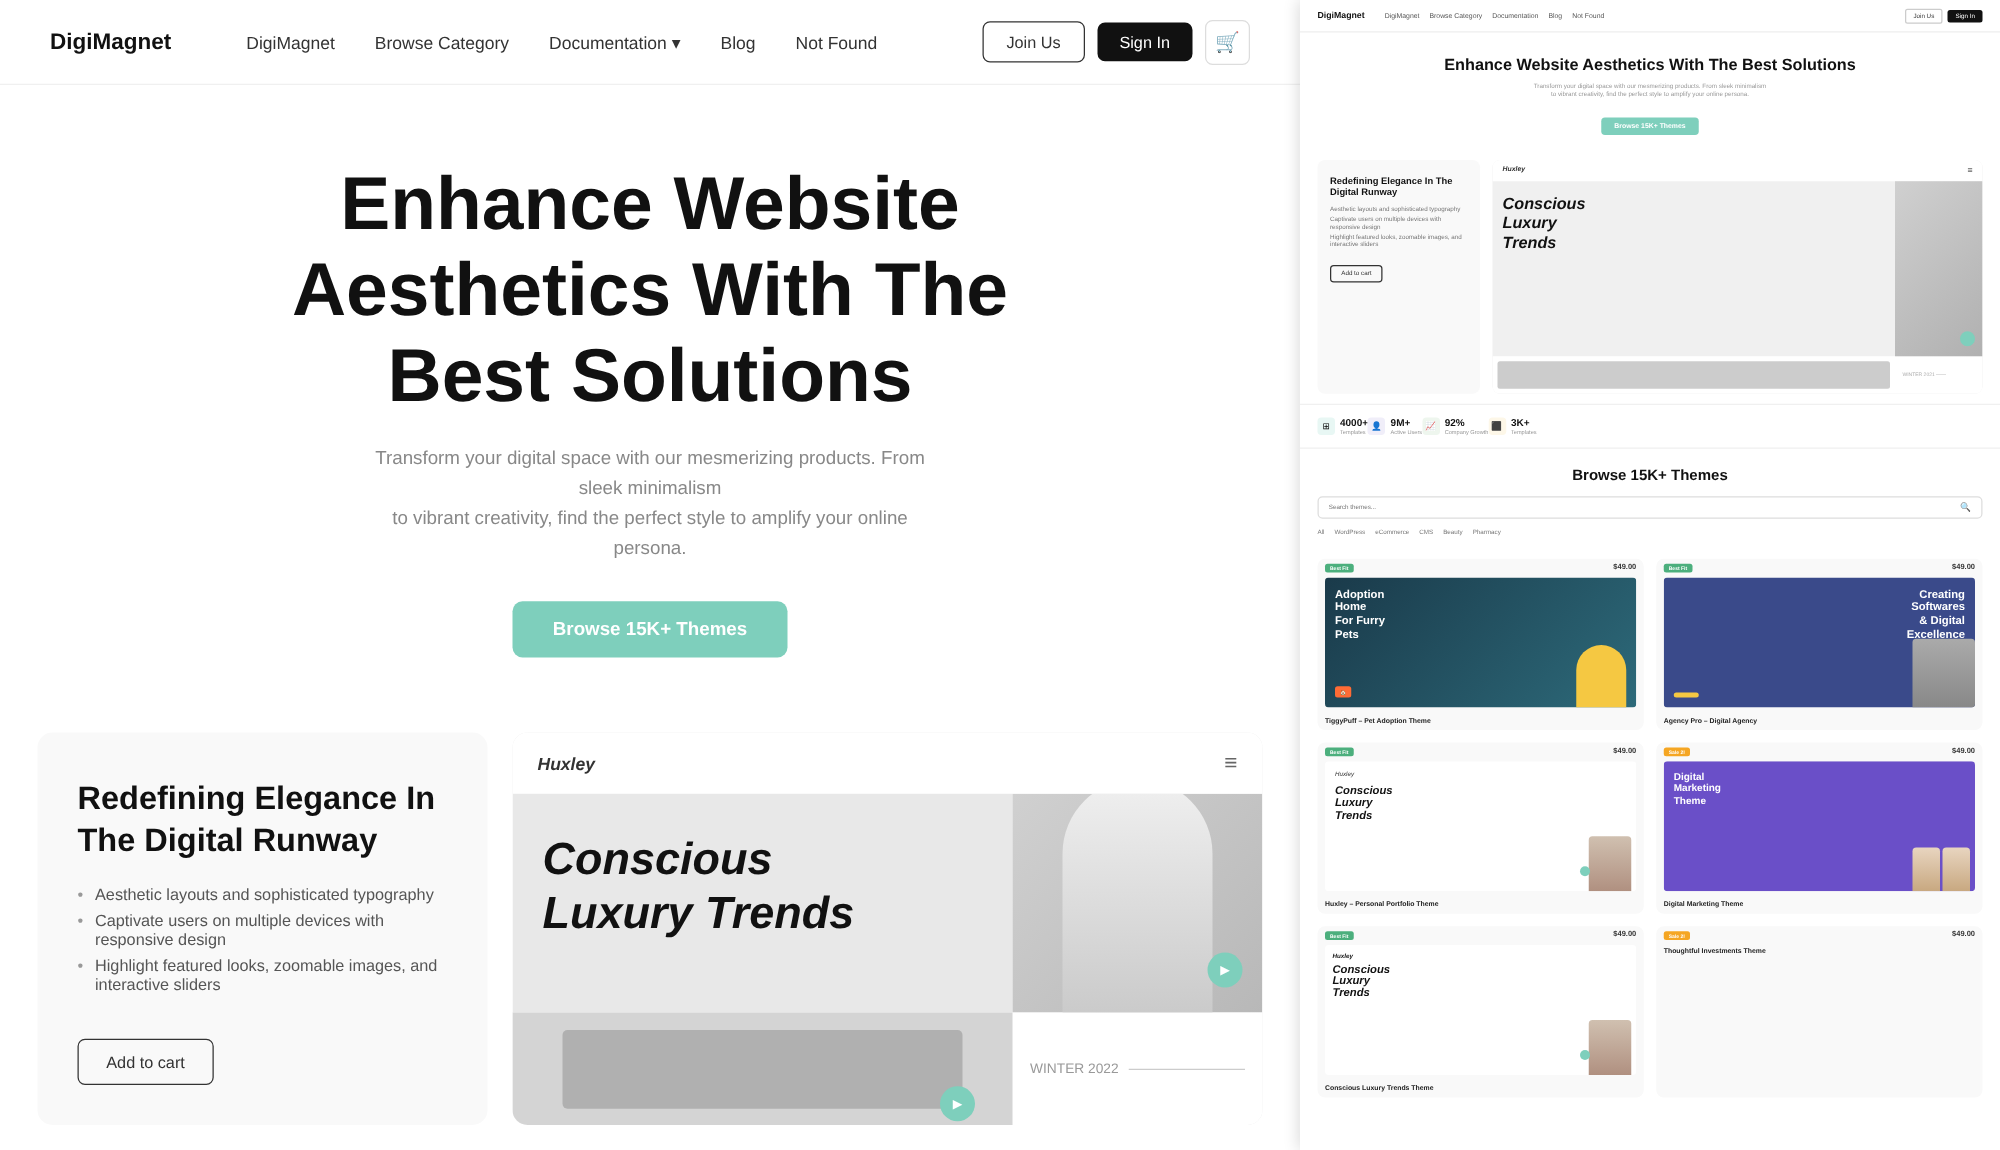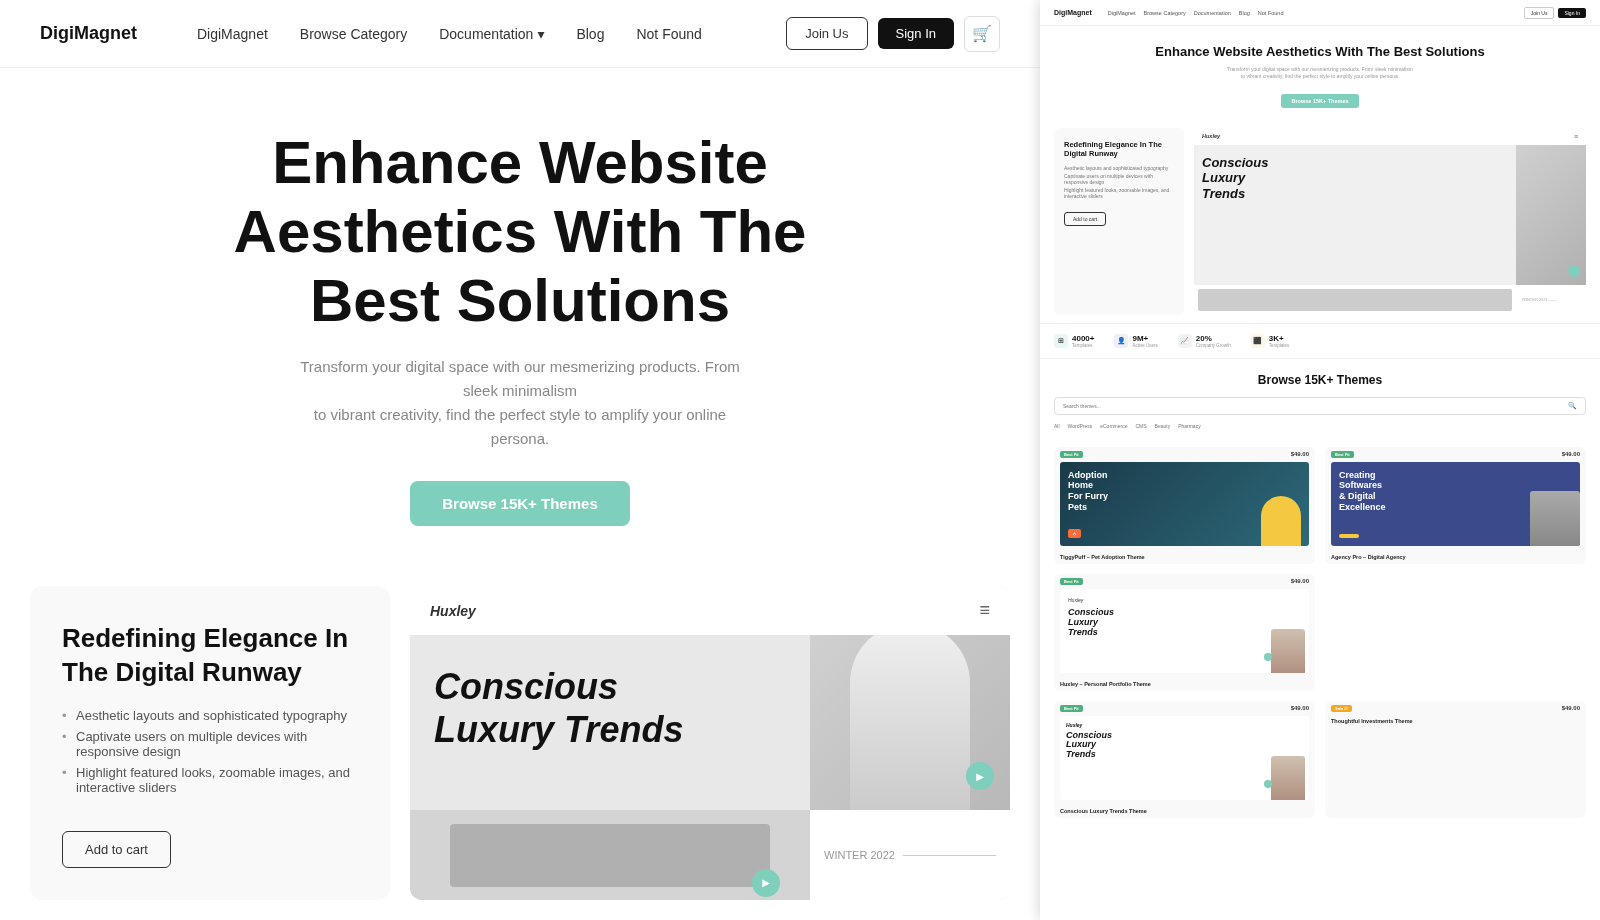--- a/index.html
+++ b/index.html
@@ -493,21 +493,21 @@
       align-items: center;
     }
     .mini-pb-text {
       font-size: 4px;
       color: #aaa;
     }
 
     
     .mini-stats {
       display: flex;
-      gap: 20px;
+      gap: 0;
       padding: 10px 14px;
       border-top: 1px solid #f0f0f0;
       border-bottom: 1px solid #f0f0f0;
     }
     .mini-stat-item {
       display: flex;
       align-items: center;
       gap: 4px;
     }
     .mini-stat-icon {
@@ -607,21 +607,21 @@
       font-weight: 600;
       color: #333;
     }
     .mini-theme-name {
       font-size: 5.5px;
       font-weight: 600;
       color: #222;
       padding: 2px 6px 4px;
     }
     .mini-theme-preview {
-      height: 84px;
+      height: 104px;
       overflow: hidden;
       margin: 0 6px 6px;
       border-radius: 3px;
     }
 
     
     .theme-preview-1 {
       background: linear-gradient(135deg, #1a3a4a 0%, #2d6a7a 100%);
       height: 100%;
       padding: 8px;
@@ -658,20 +658,21 @@
       background: #3a4a8a;
       height: 100%;
       padding: 8px;
       position: relative;
     }
     .tp2-title {
       font-size: 9px;
       font-weight: 800;
       color: #fff;
       line-height: 1.2;
+      text-align: right;
     }
     .tp2-accent {
       position: absolute;
       bottom: 8px;
       left: 8px;
       width: 20px;
       height: 4px;
       background: #f5c842;
       border-radius: 2px;
     }
@@ -942,21 +943,21 @@
     <div class="mini-stat-item">
       <div class="mini-stat-icon lavender">👤</div>
       <div class="mini-stat-text">
         <div class="mini-stat-num">9M+</div>
         <div class="mini-stat-label">Active Users</div>
       </div>
     </div>
     <div class="mini-stat-item">
       <div class="mini-stat-icon green">📈</div>
       <div class="mini-stat-text">
-        <div class="mini-stat-num">20%</div>
+        <div class="mini-stat-num">92%</div>
         <div class="mini-stat-label">Company Growth</div>
       </div>
     </div>
     <div class="mini-stat-item">
       <div class="mini-stat-icon yellow">⬛</div>
       <div class="mini-stat-text">
         <div class="mini-stat-num">3K+</div>
         <div class="mini-stat-label">Templates</div>
       </div>
     </div>
@@ -1019,20 +1020,36 @@
         <div class="theme-preview-3" style="position:relative;">
           <div class="tp3-brand">Huxley</div>
           <div class="tp3-title">Conscious<br>Luxury<br>Trends</div>
           <div style="position:absolute;right:4px;bottom:0;width:34px;height:44px;background:linear-gradient(180deg,#d0c0b0,#b09080);border-radius:3px 3px 0 0;"></div>
           <div style="position:absolute;bottom:12px;right:37px;width:8px;height:8px;background:#7ecfbc;border-radius:50%;"></div>
         </div>
       </div>
       <div class="mini-theme-name">Huxley – Personal Portfolio Theme</div>
     </div>
 
+    <div class="mini-theme-card">
+      <div class="mini-theme-card-header">
+        <span class="mini-badge badge-orange">Sale 2!</span>
+        <span class="mini-price">$49.00</span>
+      </div>
+      <div class="mini-theme-preview">
+        <div class="theme-preview-4">
+          <div class="tp4-title">Digital<br>Marketing<br>Theme</div>
+          <div class="tp4-persons">
+            <div class="tp4-person"></div>
+            <div class="tp4-person"></div>
+          </div>
+        </div>
+      </div>
+      <div class="mini-theme-name">Digital Marketing Theme</div>
+    </div>
 
   </div>
 
   <div class="mini-theme-grid-row2">
 
     <div class="mini-theme-card">
       <div class="mini-theme-card-header">
         <span class="mini-badge badge-green">Best Fit</span>
         <span class="mini-price">$49.00</span>
       </div>

